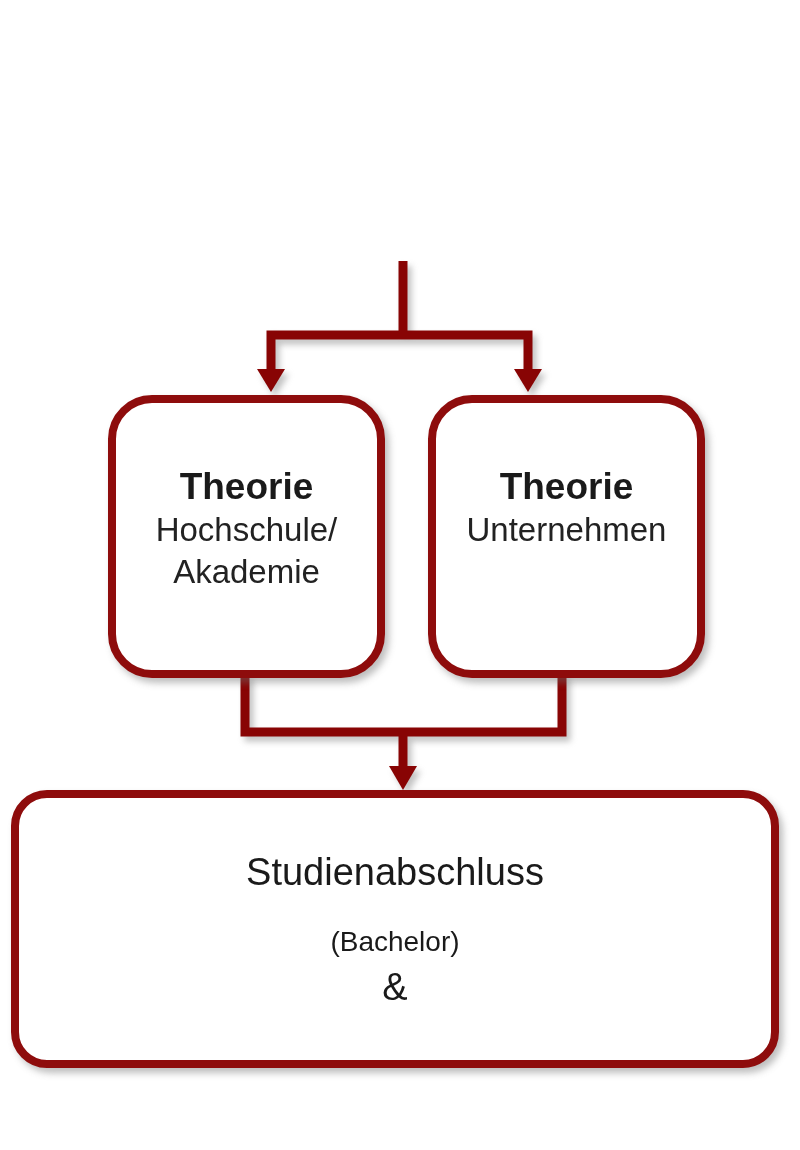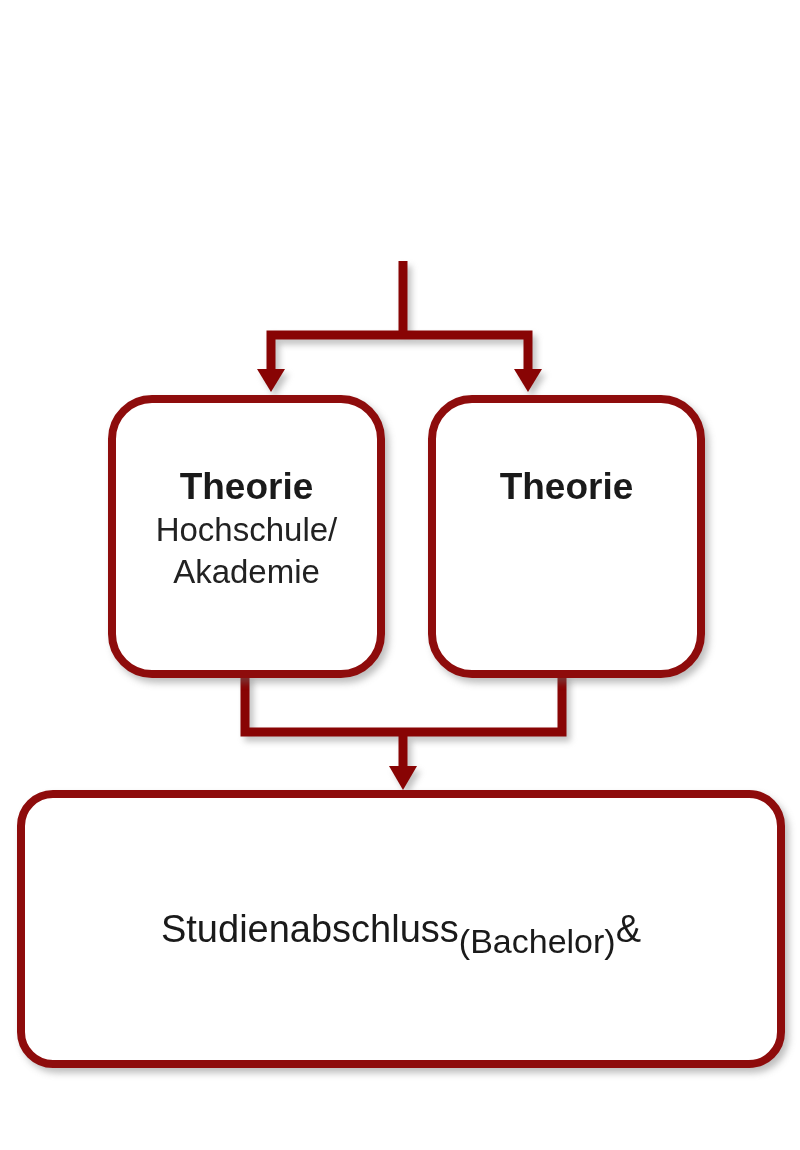--- a/index.html
+++ b/index.html
@@ -58,30 +58,30 @@
     font-weight: bold;
     line-height: 44px;
   }
   .branch-sub {
     font-size: 33px;
     line-height: 42px;
     color: #222;
   }
 
   .result-node {
-    left: 17px; top: 790px;
+    left: 11px; top: 790px;
     width: 768px; height: 278px;
     background: #fff;
     border: 8px solid var(--accent);
     border-radius: 36px;
-    display: flex; flex-direction: row; align-items: center; justify-content: center;
+    display: flex; flex-direction: column; align-items: center; justify-content: center;
     text-align: center;
   }
   .line-lg { font-size: 38px; line-height: 48px; }
-  .line-sm { font-size: 34px; line-height: 43px; margin-top: 24px; }
+  .line-sm { font-size: 28px; line-height: 43px; margin-top: 24px; }
 
   svg.connectors {
     position: absolute;
     left: 0; top: 0;
     width: 800px; height: 1150px;
     filter: drop-shadow(4px 5px 3px rgba(120,120,120,0.45));
     pointer-events: none;
   }
   svg.connectors path {
     stroke: var(--node_fill);
@@ -112,20 +112,21 @@
 
 
   <div class="node branch-node left">
     <div class="branch-title">Theorie</div>
     <div class="branch-sub">Hochschule/</div>
     <div class="branch-sub">Akademie</div>
   </div>
 
   <div class="node branch-node right">
     <div class="branch-title">Theorie</div>
+    <div class="branch-sub">Unternehmen</div>
   </div>
 
   <div class="node result-node">
     <div class="line-lg">Studienabschluss</div>
     <div class="line-sm">(Bachelor)</div>
     <div class="line-lg">&amp;</div>
   </div>
 
 </div>
 

